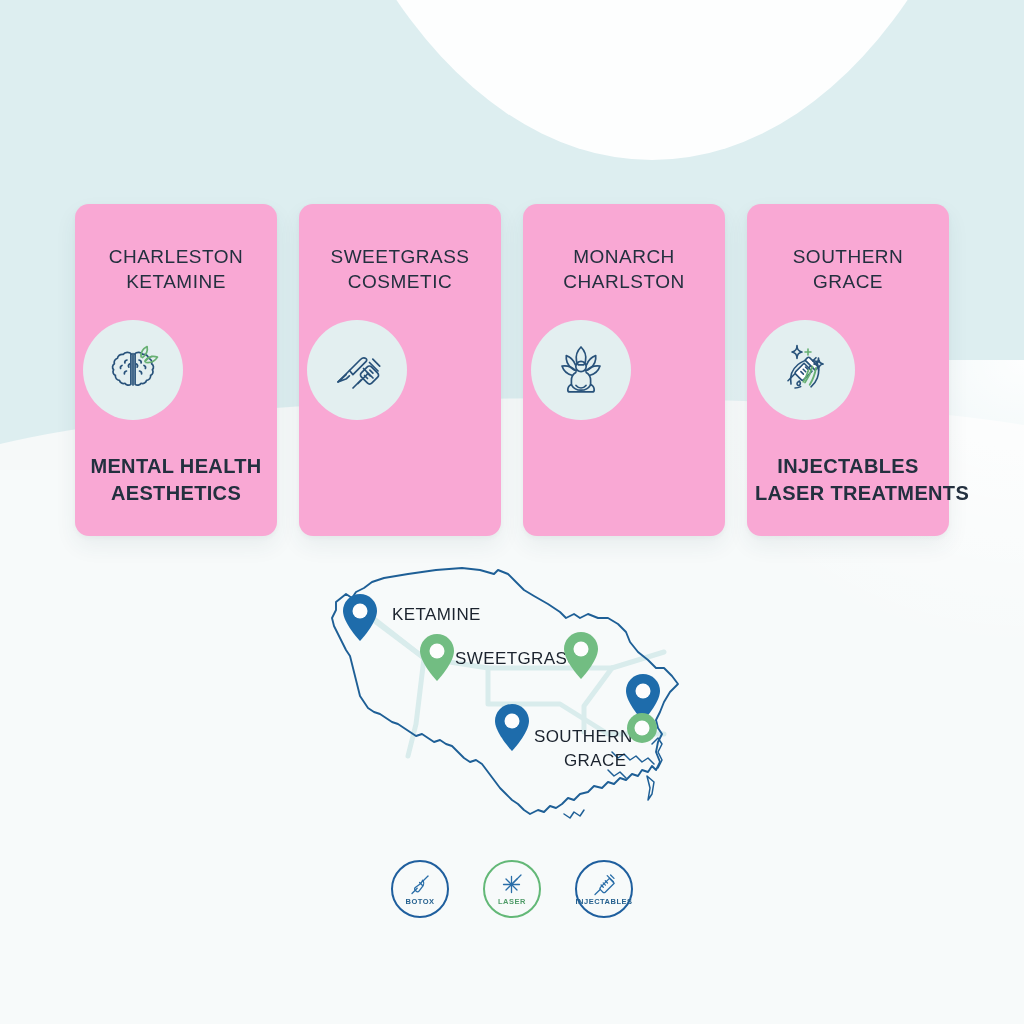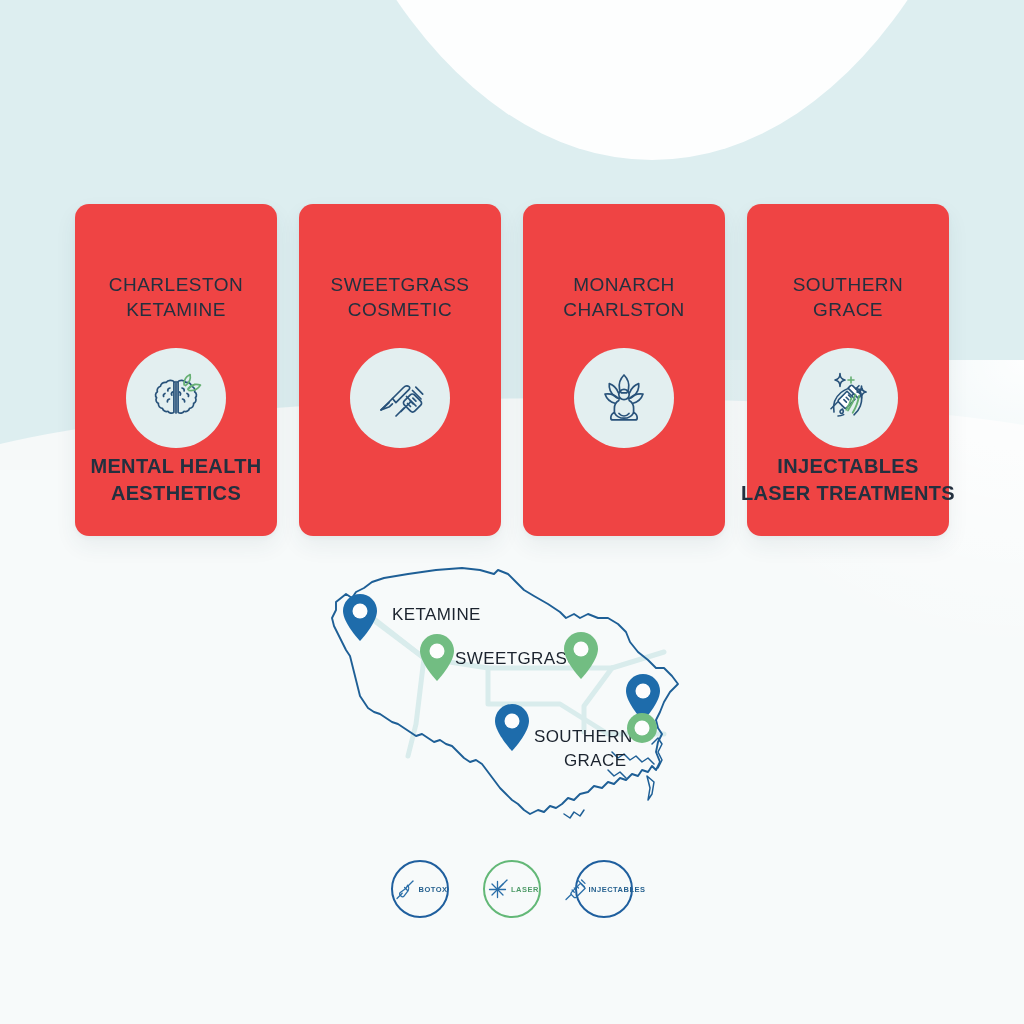--- a/index.html
+++ b/index.html
@@ -45,25 +45,25 @@
 
   
   .cards {
     position:absolute; left:0; top:204px; width:1024px;
     display:flex; justify-content:center; align-items:flex-start;
     gap:22px;
   }
   .card {
     position:relative;
     width:202px; height:332px;
-    background:#ef4444;
+    background:#f9a8d4;
     border-radius:14px;
     box-shadow:0 10px 22px rgba(40,70,80,0.07), 0 2px 5px rgba(40,70,80,0.04);
-    display:flex; flex-direction:column; align-items:center;
-    padding:68px 8px 28px 8px;
+    display:flex; flex-direction:column; 
+    padding:40px 8px 28px 8px;
   }
   .card-title {
     font-size:19px; font-weight:400; letter-spacing:0.5px;
     color:#23303f; text-align:center; line-height:1.32;
     text-transform:uppercase;
   }
   .icon-wrap {
     margin-top:26px;
     width:100px; height:100px; border-radius:50%;
     background:#e3eff0;
@@ -89,21 +89,21 @@
   }
 
   
   .badges {
     position:absolute; left:0; top:860px; width:1024px;
     display:flex; justify-content:center; gap:34px;
   }
   .badge {
     width:58px; height:58px; border-radius:50%;
     border:2px solid #1f5f9e;
-    display:flex; 
+    display:flex; flex-direction:column;
     align-items:center; justify-content:center;
     background:transparent;
   }
   .badge.green { border-color:#63b877;justify-content:center; }
   .badge svg { display:block; margin-bottom:-2px; }
   .badge-label {
     font-size:7.5px; letter-spacing:0.5px; color:#26618f;
     font-weight:700; text-transform:uppercase; margin-top:1px;
   }
   .badge.green .badge-label { color:#4f9b68; }

